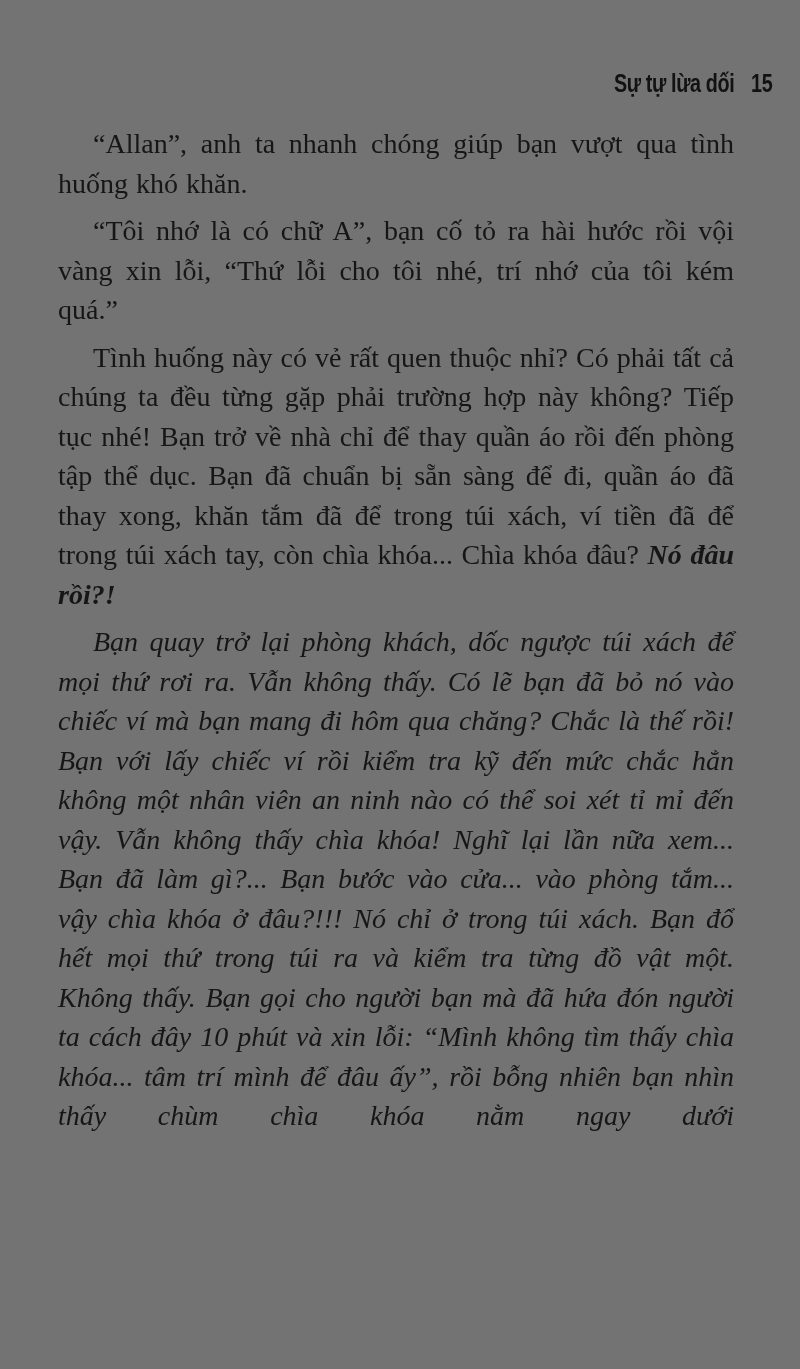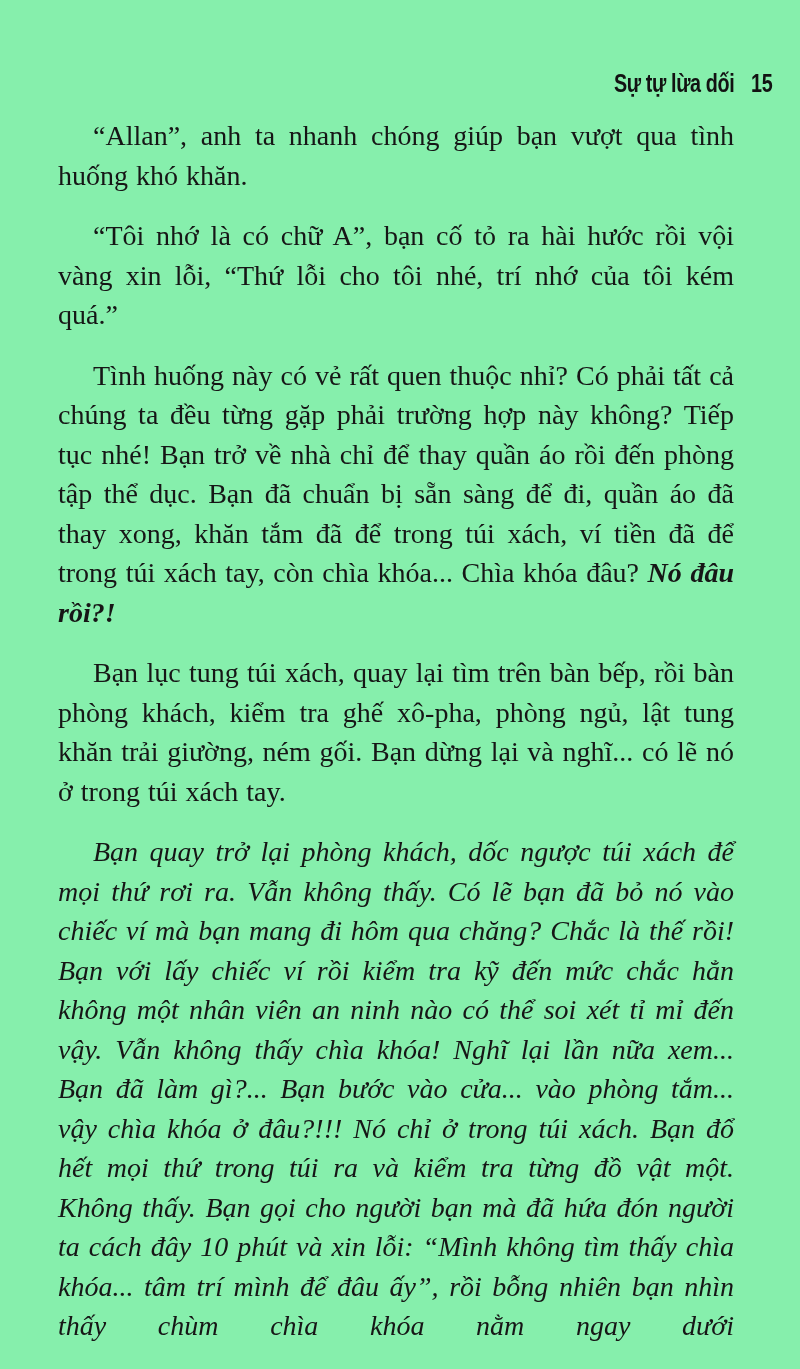--- a/index.html
+++ b/index.html
@@ -4,21 +4,21 @@
 <style>
   html, body {
     margin: 0;
     padding: 0;
     background: #ffffff;
   }
   .book-page {
     position: relative;
     width: 800px;
     height: 1369px;
-    background: #86efac;
+    background: #737373;
     color: #161616;
     overflow: hidden;
     font-family: "Liberation Serif", serif;
   }
   .running-header {
     position: absolute;
     top: 68px;
     right: 28px;
     display: flex;
     align-items: baseline;
@@ -30,35 +30,35 @@
     white-space: nowrap;
     transform: scaleX(0.76);
     transform-origin: 100% 50%;
   }
   .running-header .page-number {
     margin-left: 22px;
   }
   .page-content {
     position: absolute;
     left: 58px;
-    top: 116px;
+    top: 124px;
     width: 676px;
   }
   .page-content p {
     margin: 0;
     padding: 0;
     font-size: 28px;
     line-height: 39.5px;
     text-indent: 35px;
     text-align: justify;
     word-spacing: 1px;
     color: #161616;
   }
   .page-content p + p {
-    margin-top: 21px;
+    margin-top: 8px;
   }
   
   .page-content p.continues {
     text-align-last: justify;
     font-style: italic;
   }
   .emphasis {
     font-weight: 700;
     font-style: italic;
   }
@@ -76,19 +76,18 @@
   <div class="page-content">
 
     <p>“Allan”, anh ta nhanh chóng giúp bạn vượt qua tình huống khó khăn.</p>
 
     <p>“Tôi nhớ là có chữ A”, bạn cố tỏ ra hài hước rồi vội vàng xin lỗi, “Thứ lỗi cho tôi nhé, trí nhớ của tôi kém quá.”</p>
 
     <p>
       <span>Tình huống này có vẻ rất quen thuộc nhỉ? Có phải tất cả chúng ta đều từng gặp phải trường hợp này không? Tiếp tục nhé! Bạn trở về nhà chỉ để thay quần áo rồi đến phòng tập thể dục. Bạn đã chuẩn bị sẵn sàng để đi, quần áo đã thay xong, khăn tắm đã để trong túi xách, ví tiền đã để trong túi xách tay, còn chìa khóa... Chìa khóa đâu? </span><span class="emphasis">Nó đâu rồi?!</span>
     </p>
 
-    <p>Bạn lục tung túi xách, quay lại tìm trên bàn bếp, rồi bàn phòng khách, kiểm tra ghế xô-pha, phòng ngủ, lật tung khăn trải giường, ném gối. Bạn dừng lại và nghĩ... có lẽ nó ở trong túi xách tay.</p>
 
     <p class="continues">Bạn quay trở lại phòng khách, dốc ngược túi xách để mọi thứ rơi ra. Vẫn không thấy. Có lẽ bạn đã bỏ nó vào chiếc ví mà bạn mang đi hôm qua chăng? Chắc là thế rồi! Bạn với lấy chiếc ví rồi kiểm tra kỹ đến mức chắc hẳn không một nhân viên an ninh nào có thể soi xét tỉ mỉ đến vậy. Vẫn không thấy chìa khóa! Nghĩ lại lần nữa xem... Bạn đã làm gì?... Bạn bước vào cửa... vào phòng tắm... vậy chìa khóa ở đâu?!!! Nó chỉ ở trong túi xách. Bạn đổ hết mọi thứ trong túi ra và kiểm tra từng đồ vật một. Không thấy. Bạn gọi cho người bạn mà đã hứa đón người ta cách đây 10 phút và xin lỗi: “Mình không tìm thấy chìa khóa... tâm trí mình để đâu ấy”, rồi bỗng nhiên bạn nhìn thấy chùm chìa khóa nằm ngay dưới</p>
 
   </div>
 
 </div>
 
 </body></html>

